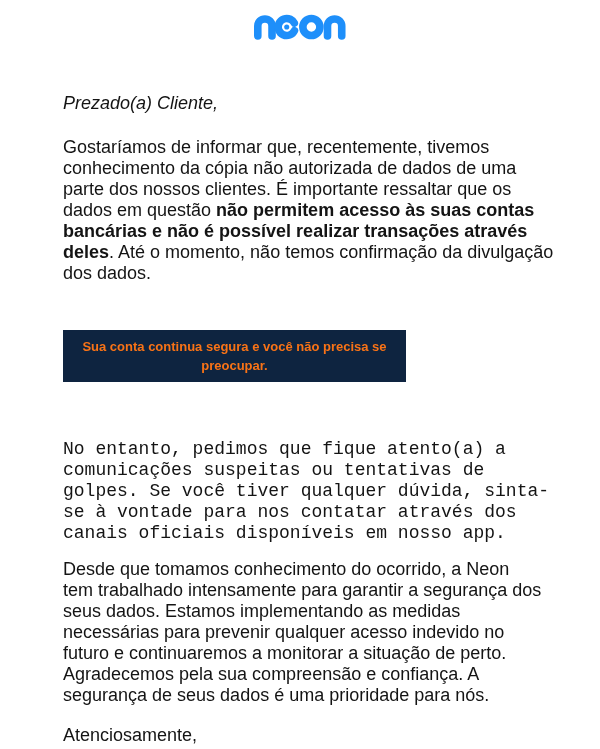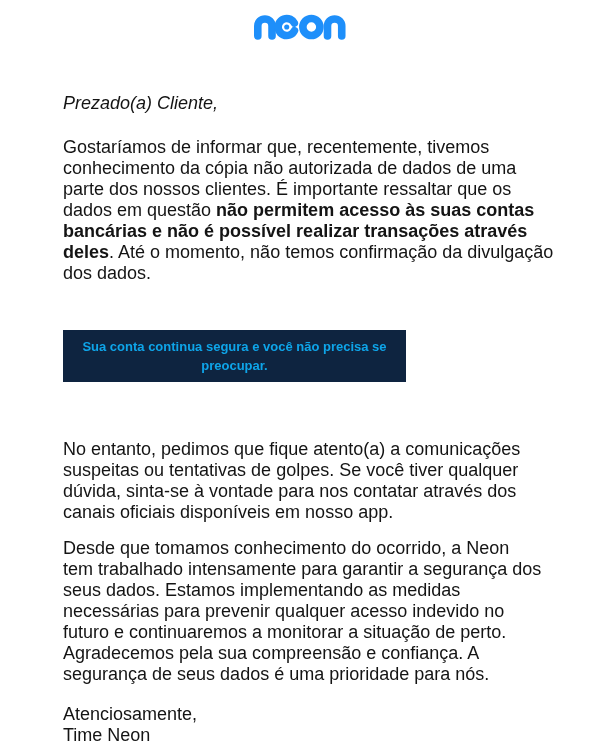--- a/index.html
+++ b/index.html
@@ -27,29 +27,29 @@
     display: inline-block;
     vertical-align: top;
   }
   .content {
     margin-left: 63px;
     width: 493px;
   }
   p { margin: 0; }
   .greeting   { margin: 53px 0 23px 0; font-style: italic; }
   .para-1     { margin: 16px 0 46px 0; }
-  .para-2     { margin: 0 0 15px 0; }
+  .para-2     { margin: 0 0 15px 0; font-family: Liberation Mono, monospace; }
   .para-3     { margin: 0 12px 19px 0; white-space: pre-line; }
   .signature  { white-space: pre-line; }
   strong { font-weight: bold; }
   .notice-banner {
     box-sizing: border-box;
     width: 343px;
     background: #0e2440;
-    color: #0ea5e9;
+    color: #f97316;
     font-size: 13px;
     line-height: 19px;
     font-weight: bold;
     text-align: center;
     padding: 7px 14px;
     margin: 0 0 57px 0;
   }
 </style>
 </head>
 <body>

